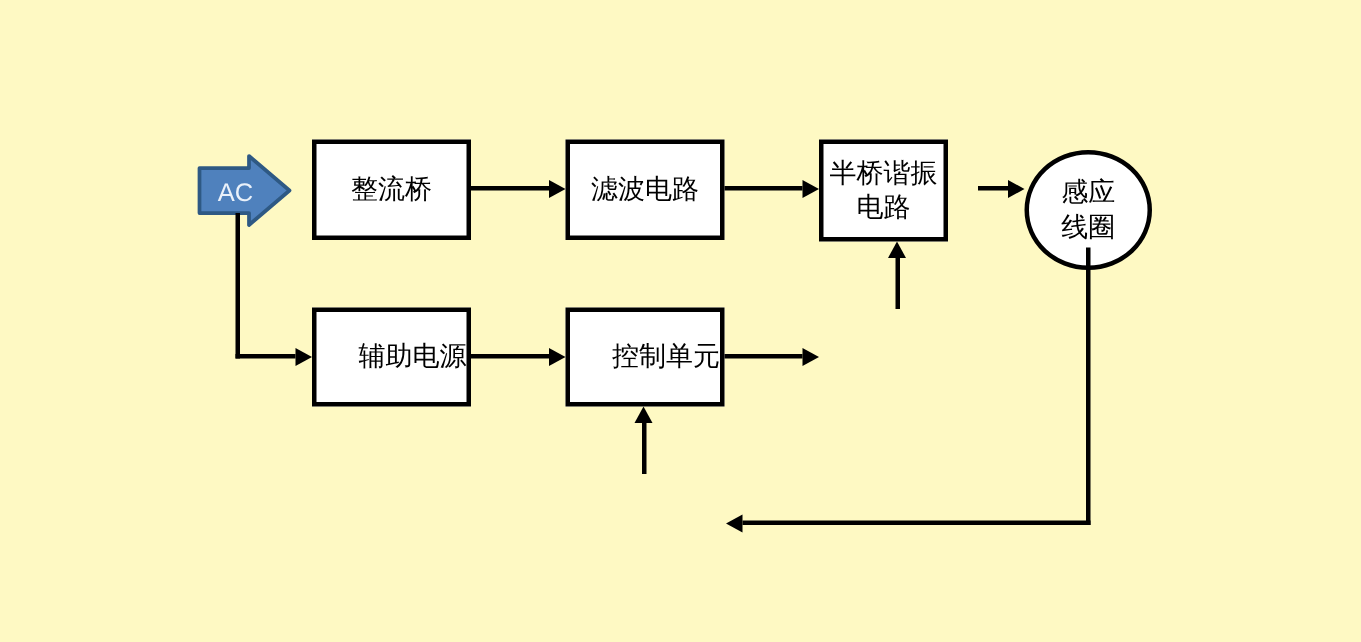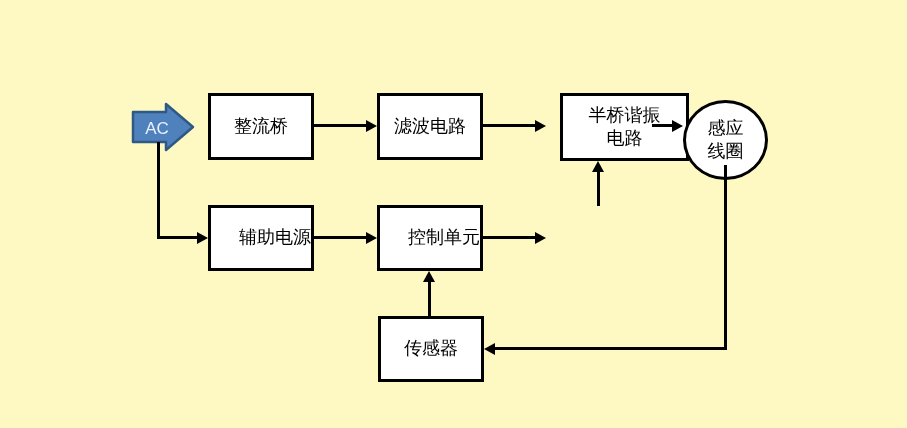--- a/index.html
+++ b/index.html
@@ -37,21 +37,21 @@
   .ac-arrow-svg { position: absolute; left: 130px; top: 101px; }
   .ac-label {
     font-family: "Liberation Sans", "DejaVu Sans", sans-serif;
     font-size: 17px;
     fill: #eaf1fa;
   }
 
   
   #node-rectifier   { left: 208px; top: 93px;  width: 106px; height: 67px; }
   #node-filter      { left: 377px; top: 93px;  width: 106px; height: 67px; }
-  #node-half-bridge { left: 560px; top: 93px;  width: 129px; height: 68px; }
+  #node-half-bridge { left: 546px; top: 93px;  width: 86px; height: 68px; }
   #node-coil        { left: 683px; top: 100px;  width: 85px;  height: 80px; }
   #node-aux-power   { left: 208px; top: 205px; width: 106px; height: 66px; padding-left: 28px; }
   #node-control     { left: 377px; top: 205px; width: 106px; height: 66px; padding-left: 28px; }
   #node-drive       { left: 546px; top: 206px; width: 106px; height: 64px; }
   #node-sensor      { left: 378px; top: 316px; width: 106px; height: 66px; }
 </style>
 </head>
 <body>
 
 <div class="canvas">
@@ -76,23 +76,20 @@
     <span>线圈</span>
   </div>
 
   <div class="box" id="node-aux-power">
     <span>辅助电源</span>
   </div>
   <div class="box" id="node-control">
     <span>控制单元</span>
   </div>
 
-  <div class="box" id="node-sensor">
-    <span>传感器</span>
-  </div>
 
   <div class="vline" style="left:157px; top:142px; height:97px;"></div>
   <div class="hline" style="left:157px; top:236px; width:40px;"></div>
   <div class="ah ah-right" style="left:197px; top:232px;"></div>
 
   <div class="hline" style="left:314px; top:124px; width:52px;"></div>
   <div class="ah ah-right" style="left:366px; top:120px;"></div>
 
   <div class="hline" style="left:483px; top:124px; width:52px;"></div>
   <div class="ah ah-right" style="left:535px; top:120px;"></div>

